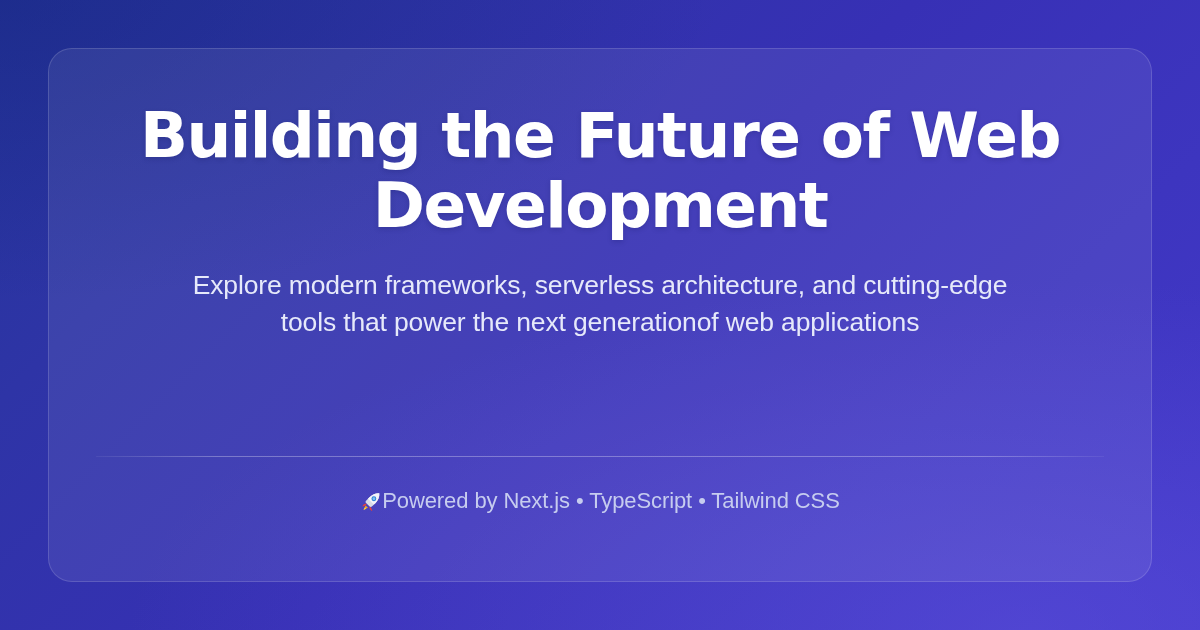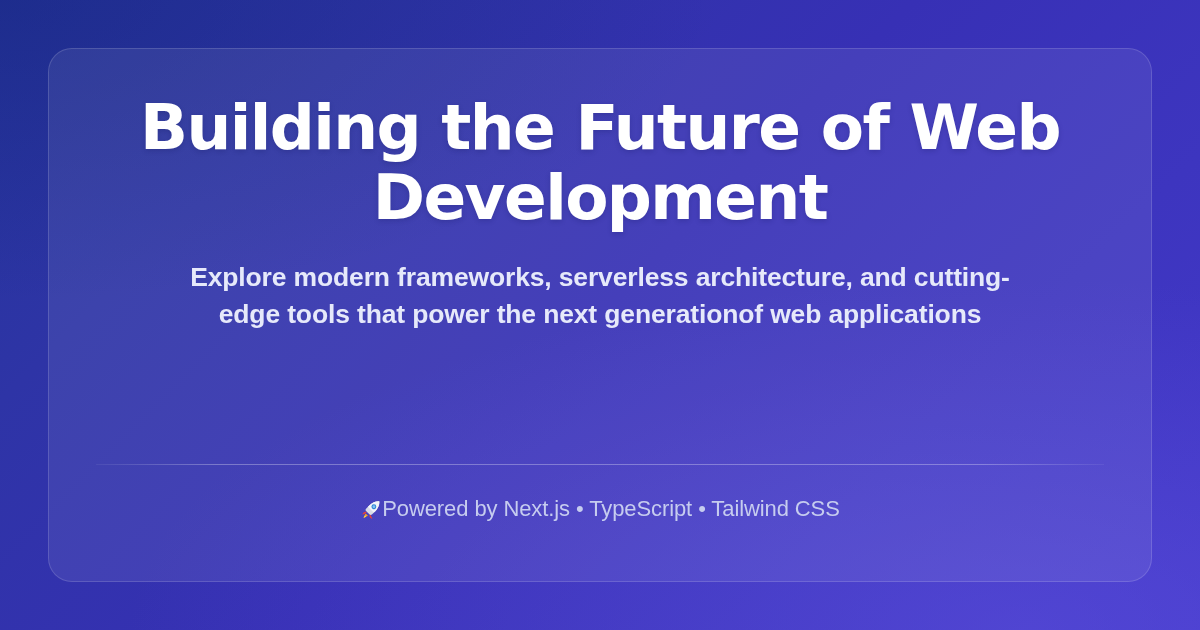--- a/index.html
+++ b/index.html
@@ -48,21 +48,21 @@
     top: 48px;
     width: 1104px;
     height: 534px;
     border-radius: 24px;
     background: rgba(255, 255, 255, 0.075);
     border: 1px solid rgba(255, 255, 255, 0.145);
     z-index: 2;
     display: flex;
     flex-direction: column;
     align-items: center;
-    padding: 8px 48px;
+    padding: 16px 48px;
   }
 
   
   .hero-title {
     margin-top: 36px;
     width: 100%;
     text-align: center;
     color: #FFFFFF;
     font-family: "DejaVu Sans", sans-serif;
     font-size: 63px;
@@ -74,21 +74,21 @@
   }
 
   
   .hero-subtitle {
     margin-top: 26px;
     width: 866px;
     text-align: center;
     color: #E6E9FA;
     font-family: "Liberation Sans", sans-serif;
     font-size: 26.5px;
-    font-weight: 700;
+    font-weight: 400;
     line-height: 37px;
     letter-spacing: -0.15px;
   }
 
   
   .hero-spacer { flex: 1 1 auto; }
 
   
   .hero-divider {
     width: 1008px;

